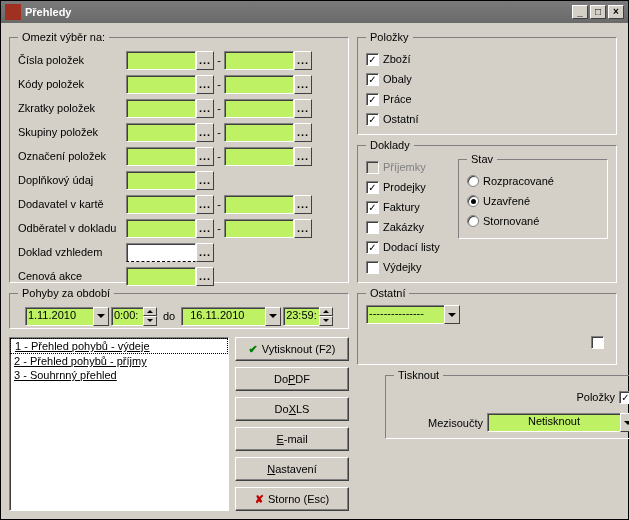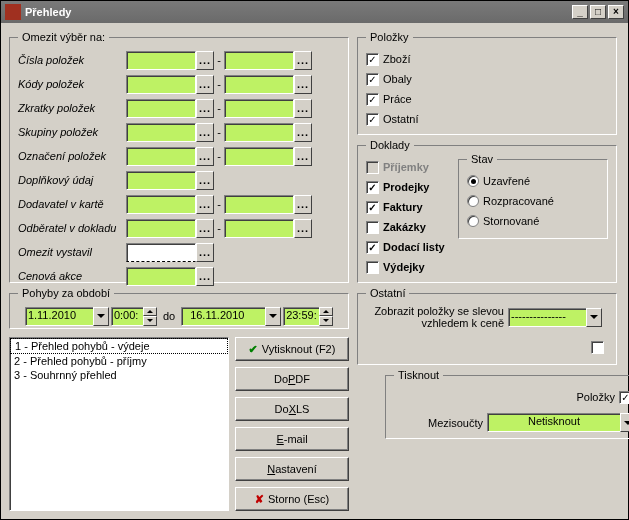--- a/index.html
+++ b/index.html
@@ -6,21 +6,21 @@
 body { margin: 0; background: #d4d0c8; }
 .window { width: 629px; height: 520px; background: #d4d0c8; border: 1px solid #000; position: relative; }
 .titlebar { height: 22px; background: linear-gradient(#7a7a7a,#6a6a6a); color: #fff; display: flex; align-items: center; padding: 0 4px; font-weight: bold; }
 .titlebar .icon { width: 16px; height: 16px; background: #a03020; margin-right: 4px; display:inline-block; }
 .titlebar .spacer { flex: 1; }
 .titlebar .winbtn { width: 16px; height: 14px; background: #d4d0c8; border: 1px solid #fff; border-right-color:#404040; border-bottom-color:#404040; margin-left: 2px; color:#000; font-size:10px; display:flex; align-items:center; justify-content:center; line-height:1; cursor:pointer; font-family: "Segoe UI Symbol", Arial; }
 .client { position: absolute; left: 4px; top: 26px; right: 4px; bottom: 4px; }
 fieldset { border: 1px solid #fff; border-top-color:#808080; border-left-color:#808080; padding: 6px 8px 8px 8px; margin:0; position:absolute; }
 legend { padding: 0 4px; color:#000; }
 .row { display:flex; align-items:center; height:22px; margin-bottom:2px; }
-.row label { width: 108px; font-style: italic; }
+.row label { width: 108px; }
 .txt { height:19px; background:#bef264; border:1px solid #808080; border-right-color:#fff; border-bottom-color:#fff; box-shadow: inset 1px 1px 0 #404040; padding:1px 2px; }
 .dotbtn { width:18px; height:19px; background:#d4d0c8; border:1px solid #fff; border-right-color:#404040; border-bottom-color:#404040; display:flex; align-items:center; justify-content:center; cursor:pointer; font-weight:bold; letter-spacing:1px; }
 .dashsep { width:10px; text-align:center; }
 .combo { display:flex; }
 .combo .txt { border-right:none; }
 .combo .ddbtn { width:16px; height:19px; background:#d4d0c8; border:1px solid #fff; border-right-color:#404040; border-bottom-color:#404040; display:flex; align-items:center; justify-content:center; cursor:pointer; }
 .chk { display:flex; align-items:center; height:20px; cursor:pointer; }
 .chk .box { width:13px; height:13px; background:#fff; border:1px solid #808080; border-right-color:#fff; border-bottom-color:#fff; box-shadow: inset 1px 1px 0 #404040; margin-right:4px; display:flex; align-items:center; justify-content:center; font-size:10px; color:#000; }
 .chk.disabled { color:#808080; }
 .chk.disabled .box { background:#d4d0c8; }
@@ -111,21 +111,21 @@
           </div>
           <div class="row">
             <label>Odběratel v dokladu</label>
             <div class="txt" style="width:70px;"></div>
             <div class="dotbtn">...</div>
             <span class="dashsep">-</span>
             <div class="txt" style="width:70px;"></div>
             <div class="dotbtn">...</div>
           </div>
           <div class="row">
-            <label>Omezit vystavil</label>
+            <label>Doklad vzhledem</label>
             <div class="txt" style="width:70px;background:#fff;border-bottom:1px dashed #000;"></div>
             <div class="dotbtn">...</div>
           </div>
           <div class="row">
             <label>Cenová akce</label>
             <div class="txt" style="width:70px;"></div>
             <div class="dotbtn">...</div>
           </div>
         </div>
     </fieldset>
@@ -164,21 +164,21 @@
                 <div class="up"></div>
               </div>
               <div class="sp">
                 <div class="dn"></div>
               </div>
             </div>
         </div>
       </div>
     </fieldset>
 
-    <div class="listbox" style="position:absolute; left:4px; top:310px; width:220px; height:174px;">
+    <div class="listbox" style="position:absolute; left:4px; top:310px; width:220px; height:174px;text-decoration:underline;">
       <div class="item sel">1 - Přehled pohybů - výdeje</div>
       <div class="item">2 - Přehled pohybů - příjmy</div>
       <div class="item">3 - Souhrnný přehled</div>
     </div>
 
     <div style="position:absolute; left:230px; top:310px; width:114px;">
       <div class="btn" style="margin-bottom:6px;">
         <span style="color:#008000; font-weight:bold; margin-right:4px;">✔</span>
         <span>Vytisknout (F2)</span>
       </div>
@@ -222,21 +222,21 @@
         </div>
       <div class="chk">
           <span class="box">✓</span>
           <span>Ostatní</span>
         </div>
     </fieldset>
 
     <fieldset style="left:352px; top:112px; width:260px; height:144px;">
       <legend>Doklady</legend>
       <div style="display:flex;">
-        <div style="width:92px;font-weight:bold;">
+        <div style="width:92px;">
           <div class="chk disabled">
               <span class="box"></span>
               <span>Příjemky</span>
             </div>
           <div class="chk">
               <span class="box">✓</span>
               <span>Prodejky</span>
             </div>
           <div class="chk">
               <span class="box">✓</span>
@@ -250,42 +250,41 @@
               <span class="box">✓</span>
               <span>Dodací listy</span>
             </div>
           <div class="chk">
               <span class="box"></span>
               <span>Výdejky</span>
             </div>
         </div>
         <fieldset style="position:relative; width:150px; height:86px; top:-4px;">
           <legend>Stav</legend>
+          <div class="rad">
+              <span class="dot"></span>
+              <span>Rozpracované</span>
+            </div>
           <div class="rad">
               <span class="dot">
                 <span class="inner"></span>
               </span>
               <span>Uzavřené</span>
             </div>
           <div class="rad">
               <span class="dot"></span>
-              <span>Rozpracované</span>
-            </div>
-          <div class="rad">
-              <span class="dot"></span>
               <span>Stornované</span>
             </div>
         </fieldset>
       </div>
     </fieldset>
 
     <fieldset style="left:352px; top:260px; width:260px; height:78px;">
       <legend>Ostatní</legend>
       <div style="display:flex; align-items:center;">
-        <span style="width:142px; text-align:right; padding-right:4px;">Zobrazit položky se slevou vzhledem k ceně</span>
         <div class="combo">
           <div class="txt" style="width:78px;">---------------</div>
           <div class="ddbtn">
               <div class="arrow"></div>
             </div>
         </div>
       </div>
       <div style="display:flex; align-items:center; justify-content:flex-end; margin-top:8px;">
         <div class="chk">
             <span class="box"></span>

